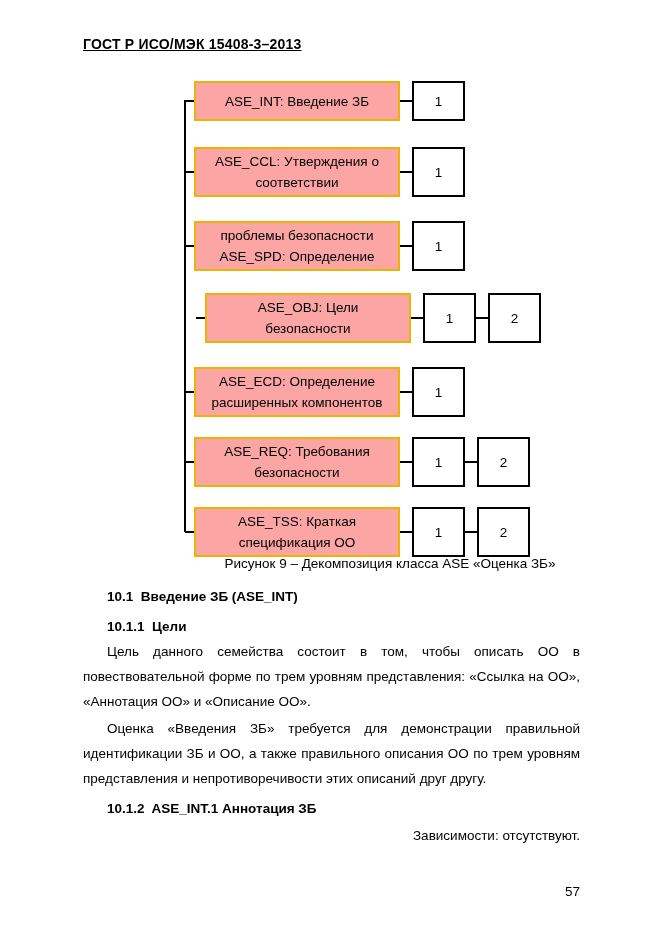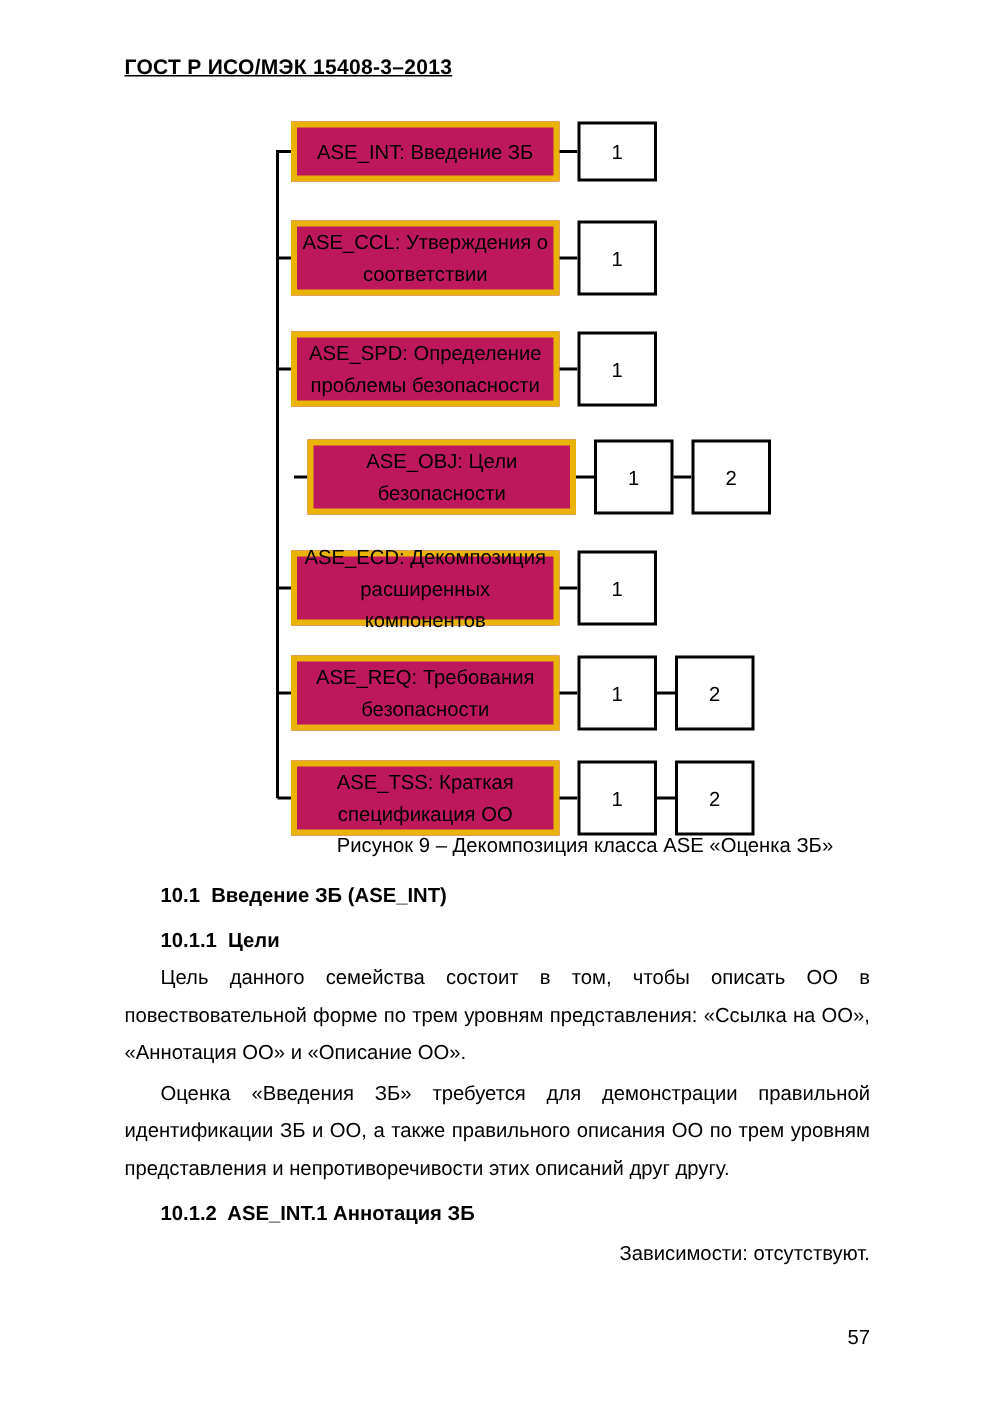--- a/index.html
+++ b/index.html
@@ -40,23 +40,23 @@
   .d-row.r1 { top: 81px;  height: 40px; }
   .d-row.r2 { top: 147px; border-radius: 11px; }
   .d-row.r3 { top: 221px; }
   .d-row.r4 { top: 293px; padding-left: 11px; }
   .d-row.r5 { top: 367px; }
   .d-row.r6 { top: 437px; }
   .d-row.r7 { top: 507px; }
   .stub { width: 9px;  height: 2px; background: #000; flex: none; }
   .link { width: 12px; height: 2px; background: #000; flex: none; }
   .fam-box {
-    width: 179px; height: 100%;
-    border: 4px solid #eab308;
-    background: #be185d;
+    width: 206px; height: 100%;
+    border: 2px solid #eab308;
+    background: #fca5a5;
     display: flex; flex-direction: column;
     justify-content: center; align-items: center;
     text-align: center;
     font-size: 13.5px; line-height: 21px;
     flex: none;
   }
   .fam-box span { display: block; }
   .num-box {
     width: 53px; height: 100%;
     border: 2px solid #000;
@@ -128,43 +128,43 @@
         <span>ASE_CCL: Утверждения о</span>
         <span>соответствии</span>
       </div>
       <div class="link"></div>
       <div class="num-box">1</div>
     </div>
 
     <div class="d-row r3">
       <div class="stub"></div>
       <div class="fam-box">
+        <span>проблемы безопасности</span>
         <span>ASE_SPD: Определение</span>
-        <span>проблемы безопасности</span>
       </div>
       <div class="link"></div>
       <div class="num-box">1</div>
     </div>
 
     <div class="d-row r4">
       <div class="stub"></div>
       <div class="fam-box">
         <span>ASE_OBJ: Цели</span>
         <span>безопасности</span>
       </div>
       <div class="link"></div>
       <div class="num-box">1</div>
       <div class="link"></div>
       <div class="num-box">2</div>
     </div>
 
     <div class="d-row r5">
       <div class="stub"></div>
       <div class="fam-box">
-        <span>ASE_ECD: Декомпозиция</span>
+        <span>ASE_ECD: Определение</span>
         <span>расширенных компонентов</span>
       </div>
       <div class="link"></div>
       <div class="num-box">1</div>
     </div>
 
     <div class="d-row r6">
       <div class="stub"></div>
       <div class="fam-box">
         <span>ASE_REQ: Требования</span>

